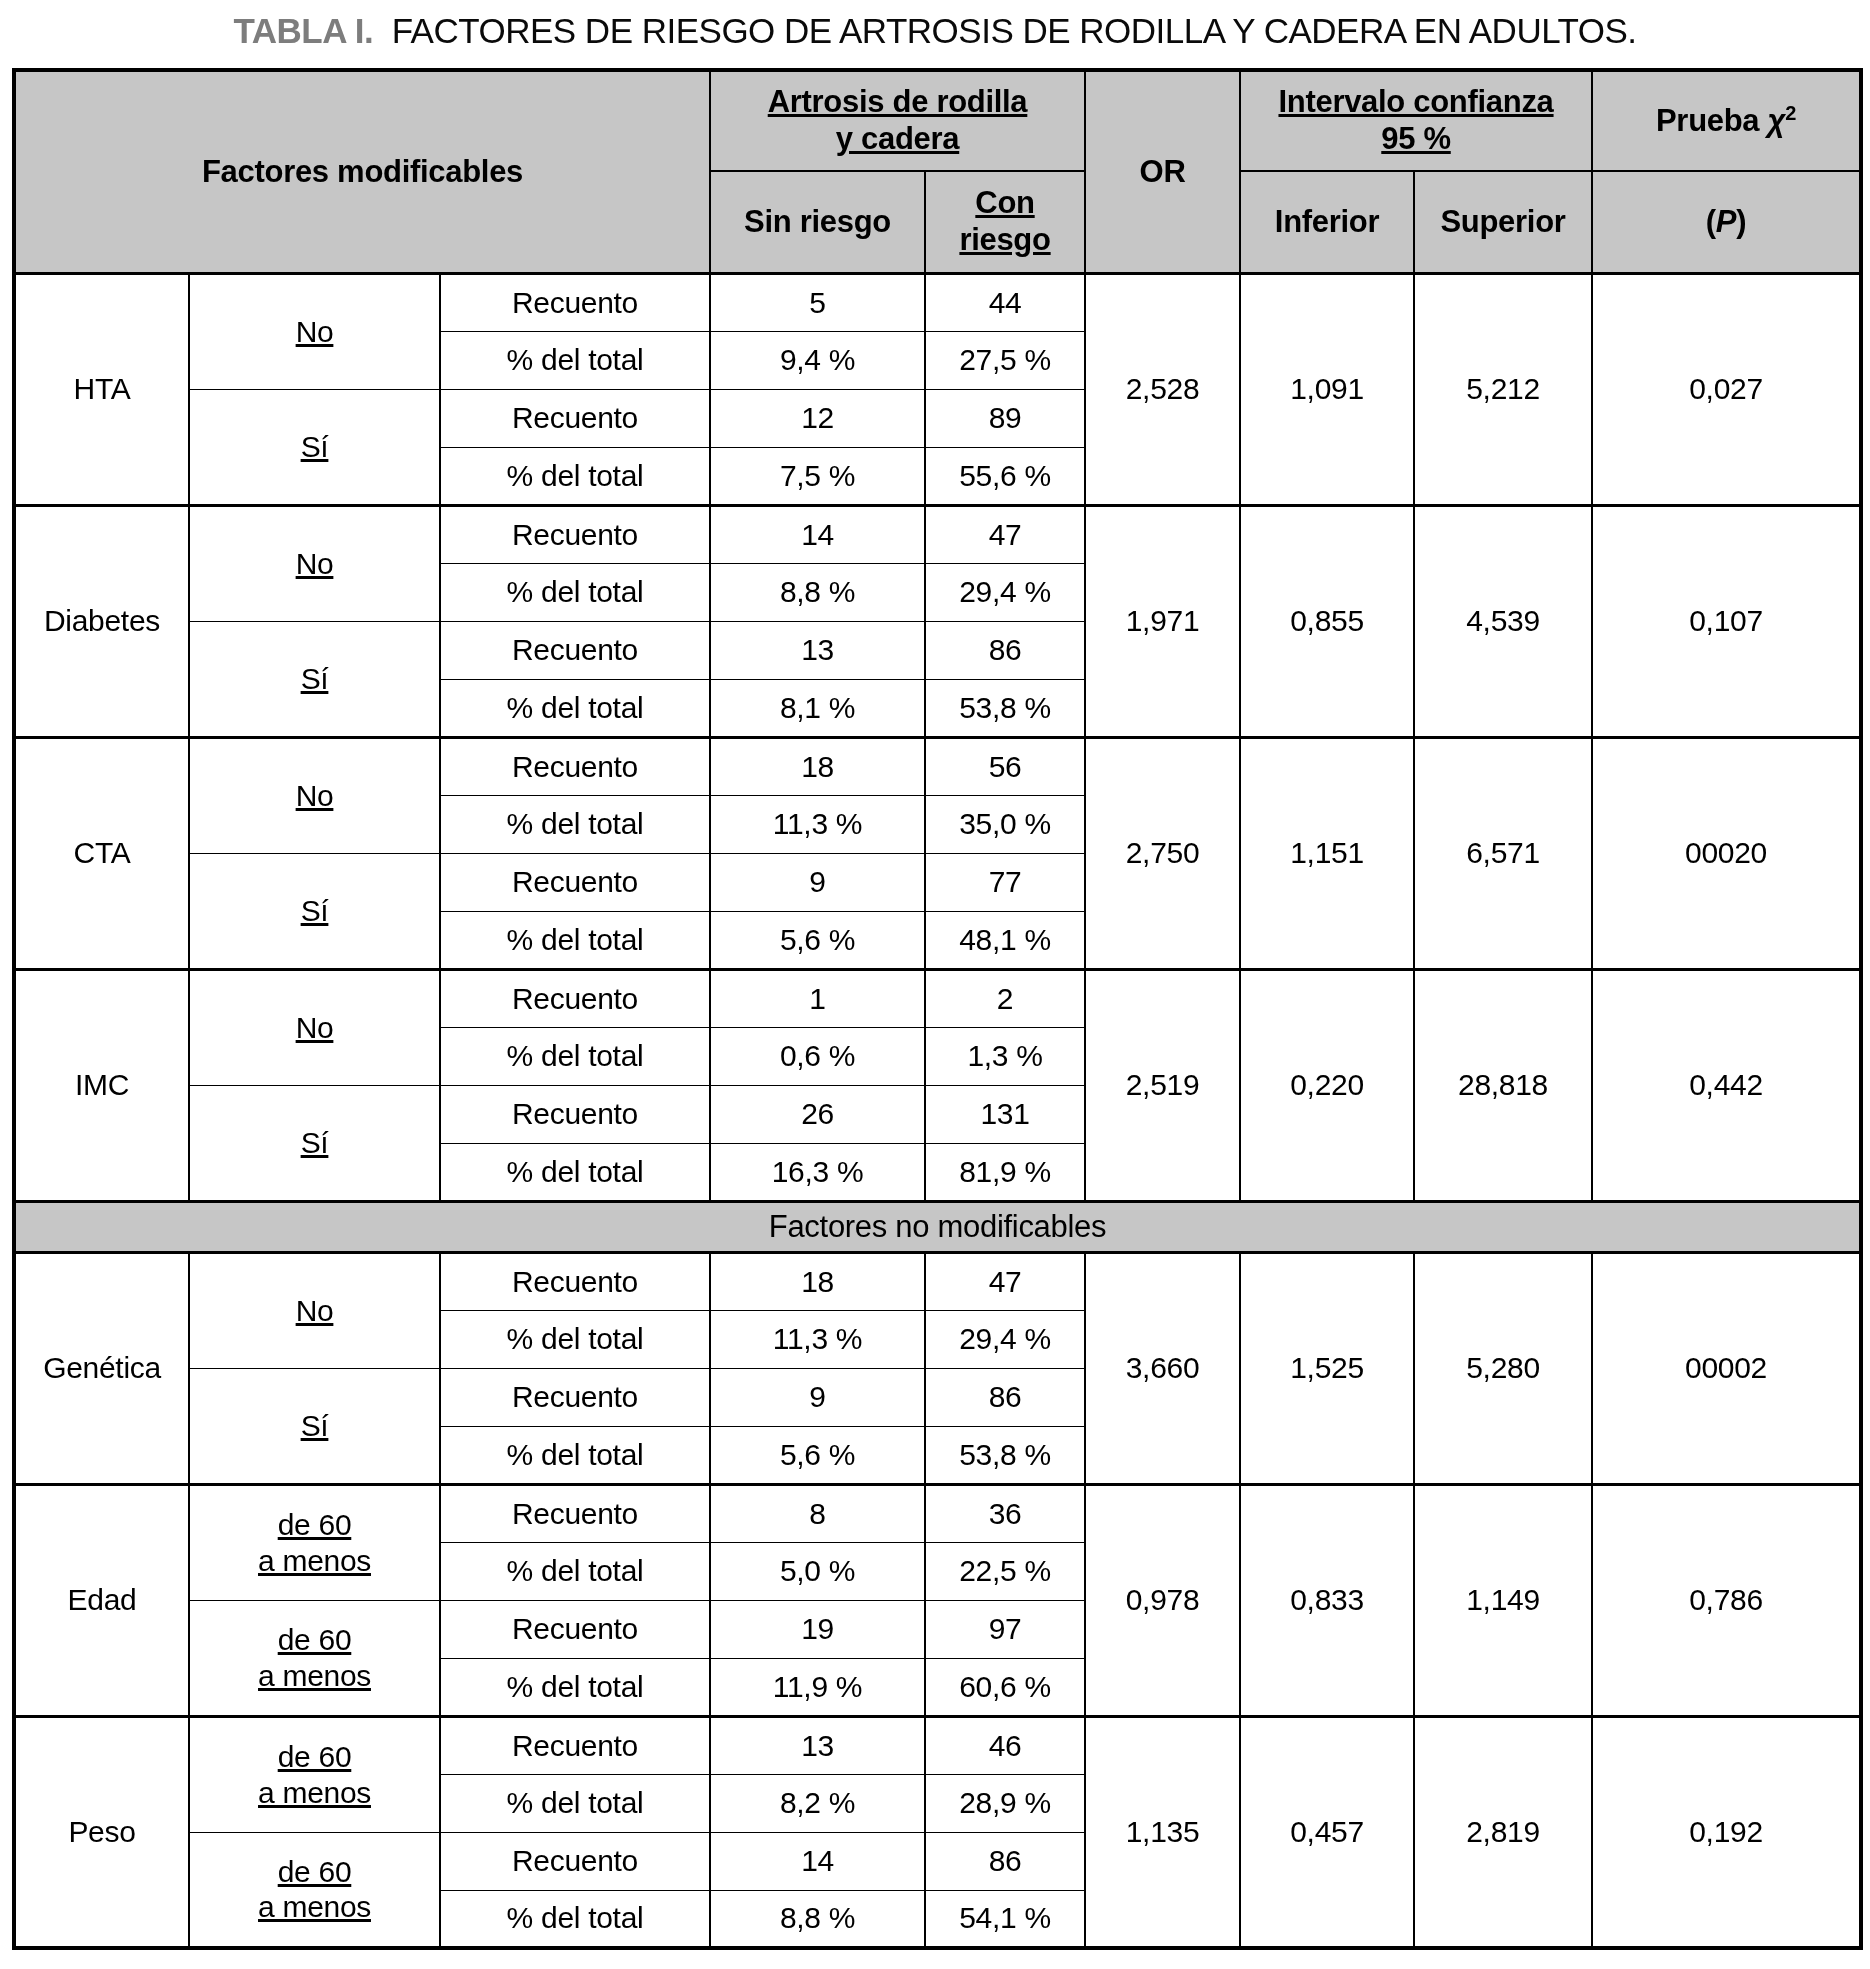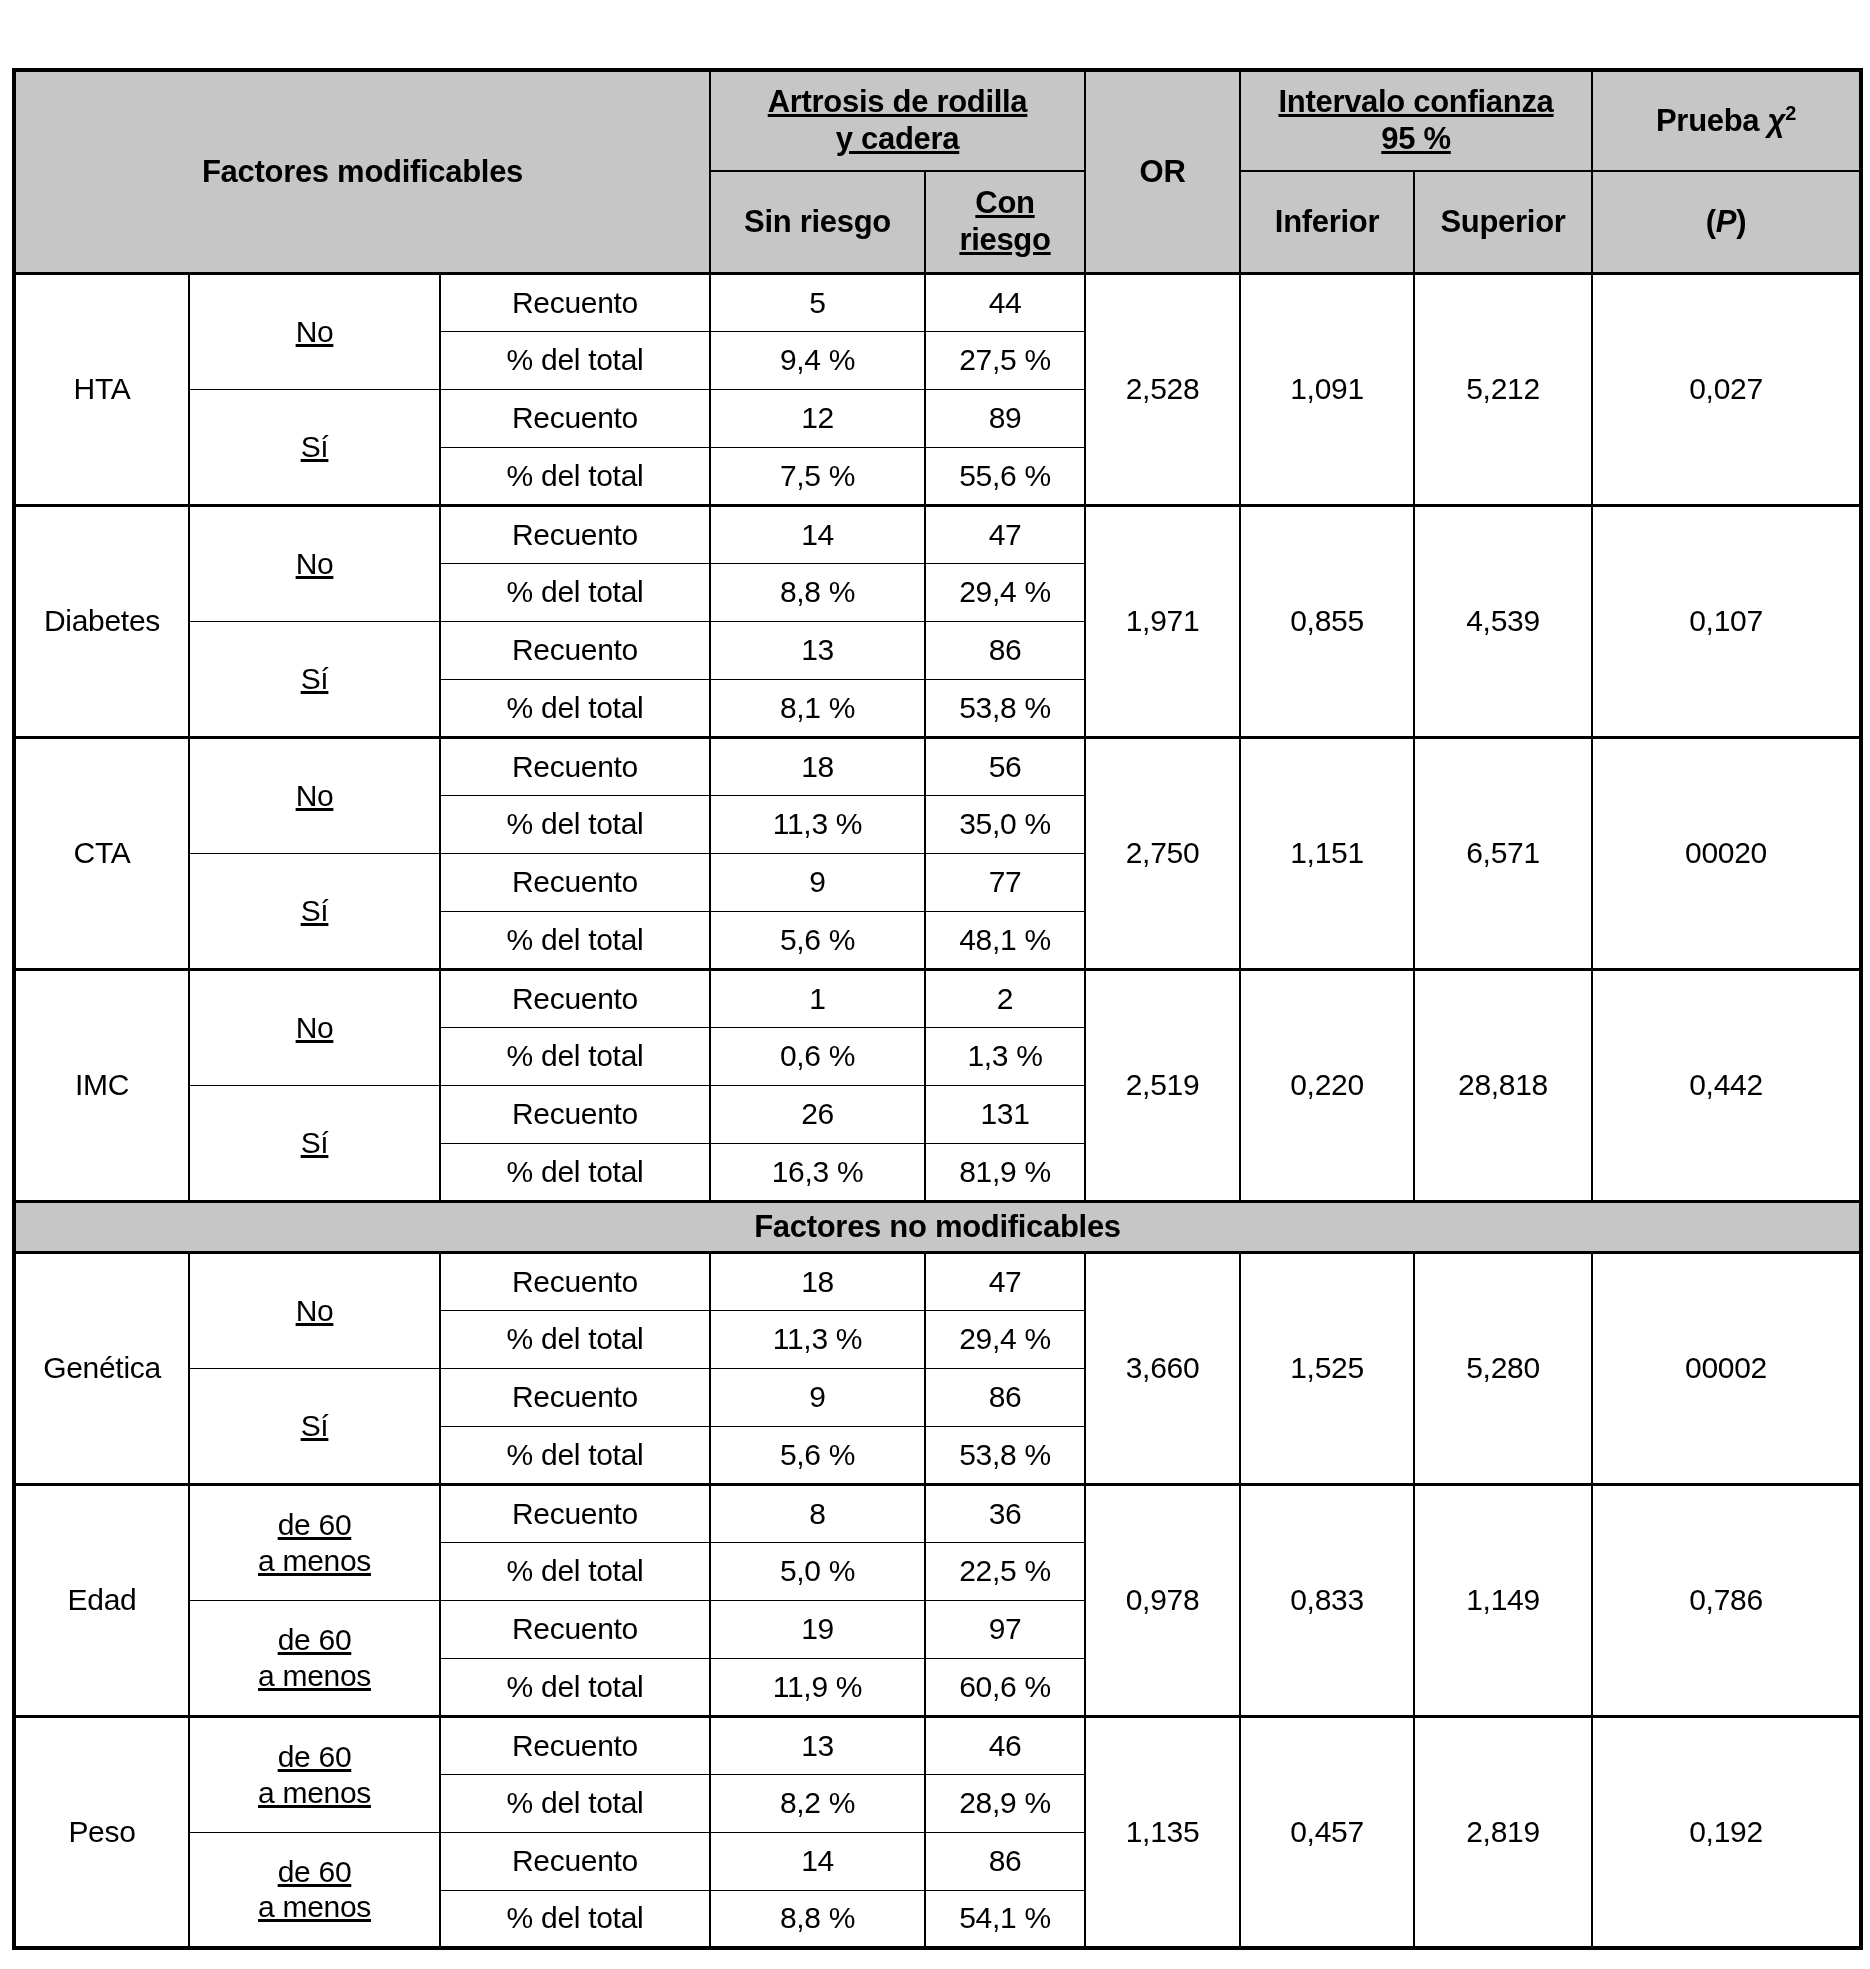--- a/index.html
+++ b/index.html
@@ -49,33 +49,37 @@
     border-bottom-width:2.7px;
   }
   thead tr.h1{height:101px;}
   thead tr.h2{height:102px;}
   thead tr.h2 th, thead th.deep{border-bottom-width:3.7px;}
   tbody tr{height:58px;}
   tbody tr.block-start > td{border-top-width:3.7px;}
   tr.banner-row{height:51px;}
   tr.banner-row td{
     background:var(--header-bg);
-    font-weight:bold;font-size:31px;
+    font-weight:normal;font-size:31px;
     border-top-width:3.7px;border-bottom-width:3.7px;
   }
   .multiline{white-space:pre-line;line-height:1.18;text-decoration:underline;}
   .chi{font-style:italic;}
   sup.chi-sup{font-size:20px;}
   .p-italic{font-style:italic;}
 </style>
 </head>
 <body>
 
 <div class="page">
 
+  <div class="title">
+    <span class="title-accent">TABLA I.</span>
+    <span class="title-text">FACTORES DE RIESGO DE ARTROSIS DE RODILLA Y CADERA EN ADULTOS.</span>
+  </div>
 
   <table class="risk">
     <colgroup>
       <col style="width:175px">
         <col style="width:251px">
         <col style="width:270px">
       <col style="width:215px">
         <col style="width:160px">
         <col style="width:155px">
       <col style="width:174px">

